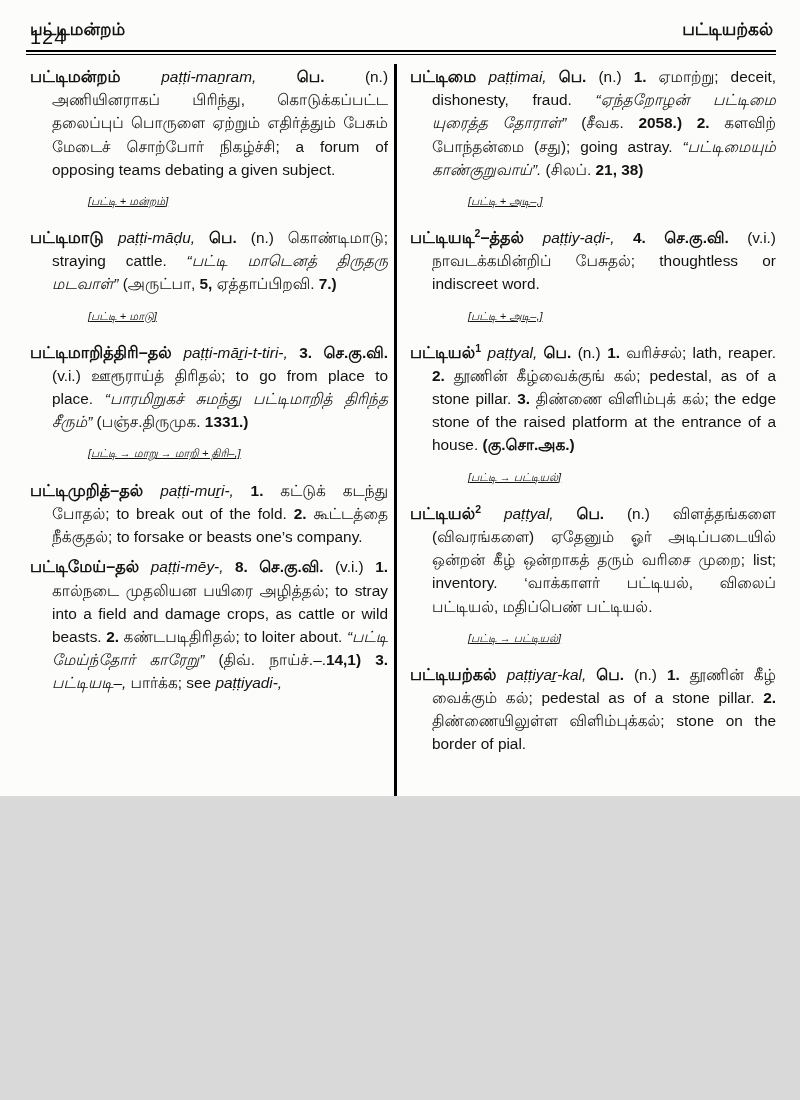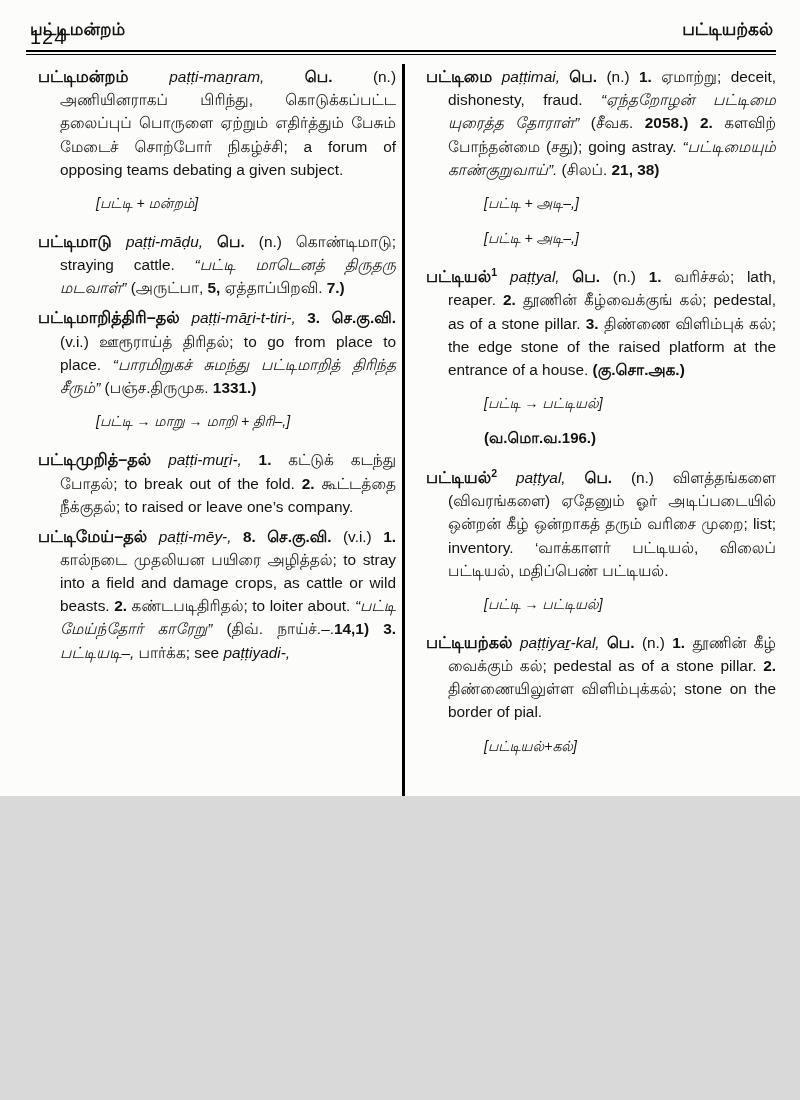--- a/index.html
+++ b/index.html
@@ -15,38 +15,38 @@
   .page-number{
     position:absolute;left:0;right:0;top:8px;
     font-family:Liberation Sans, sans-serif;font-size:20px;letter-spacing:1px;
   }
   .header-rule{
     position:absolute;top:50px;left:26px;right:24px;height:2px;
     border-top:2.5px solid #000;border-bottom:1px solid #000;
   }
   
   .columns{position:absolute;top:64px;left:30px;right:24px;bottom:28px;display:flex;}
-  .col{width:358px;margin-left:8px;}
+  .col{width:358px;}
   .col-right{flex:1;}
   .divider{width:3px;background:#000;height:983px;margin:0 13px 0 6px;flex:none;}
   
   .entry-body{
     margin:0;padding-left:22px;text-indent:-22px;
     font-size:15.4px;line-height:1.5;text-align:justify;
   }
   .entry{margin-bottom:6px;}
   .seg-head{font-weight:bold;font-size:16.2px;}
   sup.seg-sup{font-weight:bold;font-size:10.5px;}
   .seg-translit{font-style:italic;}
   .seg-bold{font-weight:bold;}
   .seg-plain{}
   .seg-quote{font-style:italic;}
   .etym-line{
-    font-style:italic;font-size:14px;padding-left:58px;
-    margin:13px 0 17px;line-height:1.3;
+    font-style:italic;font-size:11px;padding-left:58px;
+    margin:13px 0 17px;line-height:1.3;text-decoration:underline;
   }
   .note-line{
     font-weight:bold;font-size:15px;padding-left:58px;
     margin:10px 0 16px;font-style:normal;
   }
 </style>
 </head>
 <body>
 
 <div class="page">
@@ -59,52 +59,52 @@
   <div class="header-rule"></div>
 
   <div class="columns">
     <div class="col" id="col-left">
         <div class="entry">
           <p class="entry-body"><span class="seg-head">பட்டிமன்றம் </span><span class="seg-translit">paṭṭi-maṉram, </span><span class="seg-bold">பெ. </span><span class="seg-plain">(n.) அணியினராகப் பிரிந்து, கொடுக்கப்பட்ட தலைப்புப் பொருளை ஏற்றும் எதிர்த்தும் பேசும் மேடைச் சொற்போர் நிகழ்ச்சி; a forum of opposing teams debating a given subject.</span></p>
           <div class="etym-line">[பட்டி + மன்றம்]</div>
         </div>
         <div class="entry">
           <p class="entry-body"><span class="seg-head">பட்டிமாடு </span><span class="seg-translit">paṭṭi-māḍu, </span><span class="seg-bold">பெ. </span><span class="seg-plain">(n.) கொண்டிமாடு; straying cattle. </span><span class="seg-quote">“பட்டி மாடெனத் திருதரு மடவாள்”</span><span class="seg-plain"> (அருட்பா, </span><span class="seg-bold">5, </span><span class="seg-plain">ஏத்தாப்பிறவி. </span><span class="seg-bold">7.)</span></p>
+          <div class="etym-line">[பட்டி + மாடு]</div>
         </div>
         <div class="entry">
           <p class="entry-body"><span class="seg-head">பட்டிமாறித்திரி–தல் </span><span class="seg-translit">paṭṭi-māṟi-t-tiri-, </span><span class="seg-bold">3. செ.கு.வி. </span><span class="seg-plain">(v.i.) ஊரூராய்த் திரிதல்; to go from place to place. </span><span class="seg-quote">“பாரமிறுகச் சுமந்து பட்டிமாறித் திரிந்த சீரும்”</span><span class="seg-plain"> (பஞ்ச.திருமுக. </span><span class="seg-bold">1331.)</span></p>
           <div class="etym-line">[பட்டி → மாறு → மாறி + திரி–,]</div>
         </div>
         <div class="entry">
-          <p class="entry-body"><span class="seg-head">பட்டிமுறித்–தல் </span><span class="seg-translit">paṭṭi-muṟi-, </span><span class="seg-bold">1. </span><span class="seg-plain">கட்டுக் கடந்து போதல்; to break out of the fold. </span><span class="seg-bold">2. </span><span class="seg-plain">கூட்டத்தை நீக்குதல்; to raised or leave one’s company.</span></p>
+          <p class="entry-body"><span class="seg-head">பட்டிமுறித்–தல் </span><span class="seg-translit">paṭṭi-muṟi-, </span><span class="seg-bold">1. </span><span class="seg-plain">கட்டுக் கடந்து போதல்; to break out of the fold. </span><span class="seg-bold">2. </span><span class="seg-plain">கூட்டத்தை நீக்குதல்; to forsake or beasts one’s company.</span></p>
         </div>
         <div class="entry">
           <p class="entry-body"><span class="seg-head">பட்டிமேய்–தல் </span><span class="seg-translit">paṭṭi-mēy-, </span><span class="seg-bold">8. செ.கு.வி. </span><span class="seg-plain">(v.i.) </span><span class="seg-bold">1. </span><span class="seg-plain">கால்நடை முதலியன பயிரை அழித்தல்; to stray into a field and damage crops, as cattle or wild beasts. </span><span class="seg-bold">2. </span><span class="seg-plain">கண்டபடிதிரிதல்; to loiter about. </span><span class="seg-quote">“பட்டி மேய்ந்தோர் காரேறு”</span><span class="seg-plain"> (திவ். நாய்ச்.–.</span><span class="seg-bold">14,1) 3. </span><span class="seg-quote">பட்டியடி–, </span><span class="seg-plain">பார்க்க; see </span><span class="seg-translit">paṭṭiyadi-,</span></p>
         </div>
       </div>
     <div class="divider"></div>
     <div class="col col-right" id="col-right">
         <div class="entry">
           <p class="entry-body"><span class="seg-head">பட்டிமை </span><span class="seg-translit">paṭṭimai, </span><span class="seg-bold">பெ. </span><span class="seg-plain">(n.) </span><span class="seg-bold">1. </span><span class="seg-plain">ஏமாற்று; deceit, dishonesty, fraud. </span><span class="seg-quote">“ஏந்தறோழன் பட்டிமை யுரைத்த தோராள்”</span><span class="seg-plain"> (சீவக. </span><span class="seg-bold">2058.) 2. </span><span class="seg-plain">களவிற் போந்தன்மை (சது); going astray. </span><span class="seg-quote">“பட்டிமையும் காண்குறுவாய்”. </span><span class="seg-plain">(சிலப். </span><span class="seg-bold">21, 38)</span></p>
         </div>
         <div class="entry">
           <div class="etym-line">[பட்டி + அடி–,]</div>
         </div>
         <div class="entry">
+          <p class="entry-body"><span class="seg-head">பட்டியடி</span><sup class="seg-sup">2</sup><span class="seg-head">–த்தல் </span><span class="seg-translit">paṭṭiy-aḍi-, </span><span class="seg-bold">4. செ.கு.வி. </span><span class="seg-plain">(v.i.) நாவடக்கமின்றிப் பேசுதல்; thoughtless or indiscreet word.</span></p>
           <div class="etym-line">[பட்டி + அடி–,]</div>
         </div>
         <div class="entry">
           <p class="entry-body"><span class="seg-head">பட்டியல்</span><sup class="seg-sup">1</sup><span class="seg-head"> </span><span class="seg-translit">paṭṭyal, </span><span class="seg-bold">பெ. </span><span class="seg-plain">(n.) </span><span class="seg-bold">1. </span><span class="seg-plain">வரிச்சல்; lath, reaper. </span><span class="seg-bold">2. </span><span class="seg-plain">தூணின் கீழ்வைக்குங் கல்; pedestal, as of a stone pillar. </span><span class="seg-bold">3. </span><span class="seg-plain">திண்ணை விளிம்புக் கல்; the edge stone of the raised platform at the entrance of a house. </span><span class="seg-bold">(கு.சொ.அக.)</span></p>
           <div class="etym-line">[பட்டி → பட்டியல்]</div>
-          <div class="note-line">(வ.மொ.வ.196.)</div>
         </div>
         <div class="entry">
           <p class="entry-body"><span class="seg-head">பட்டியல்</span><sup class="seg-sup">2</sup><span class="seg-head"> </span><span class="seg-translit">paṭṭyal, </span><span class="seg-bold">பெ. </span><span class="seg-plain">(n.) விளத்தங்களை (விவரங்களை) ஏதேனும் ஓர் அடிப்படையில் ஒன்றன் கீழ் ஒன்றாகத் தரும் வரிசை முறை; list; inventory. ‘வாக்காளர் பட்டியல், விலைப் பட்டியல், மதிப்பெண் பட்டியல்.</span></p>
           <div class="etym-line">[பட்டி → பட்டியல்]</div>
         </div>
         <div class="entry">
           <p class="entry-body"><span class="seg-head">பட்டியற்கல் </span><span class="seg-translit">paṭṭiyaṟ-kal, </span><span class="seg-bold">பெ. </span><span class="seg-plain">(n.) </span><span class="seg-bold">1. </span><span class="seg-plain">தூணின் கீழ் வைக்கும் கல்; pedestal as of a stone pillar. </span><span class="seg-bold">2. </span><span class="seg-plain">திண்ணையிலுள்ள விளிம்புக்கல்; stone on the border of pial.</span></p>
-          <div class="etym-line">[பட்டியல்+கல்]</div>
         </div>
       </div>
   </div>
 
 </div>
 
 </body></html>

